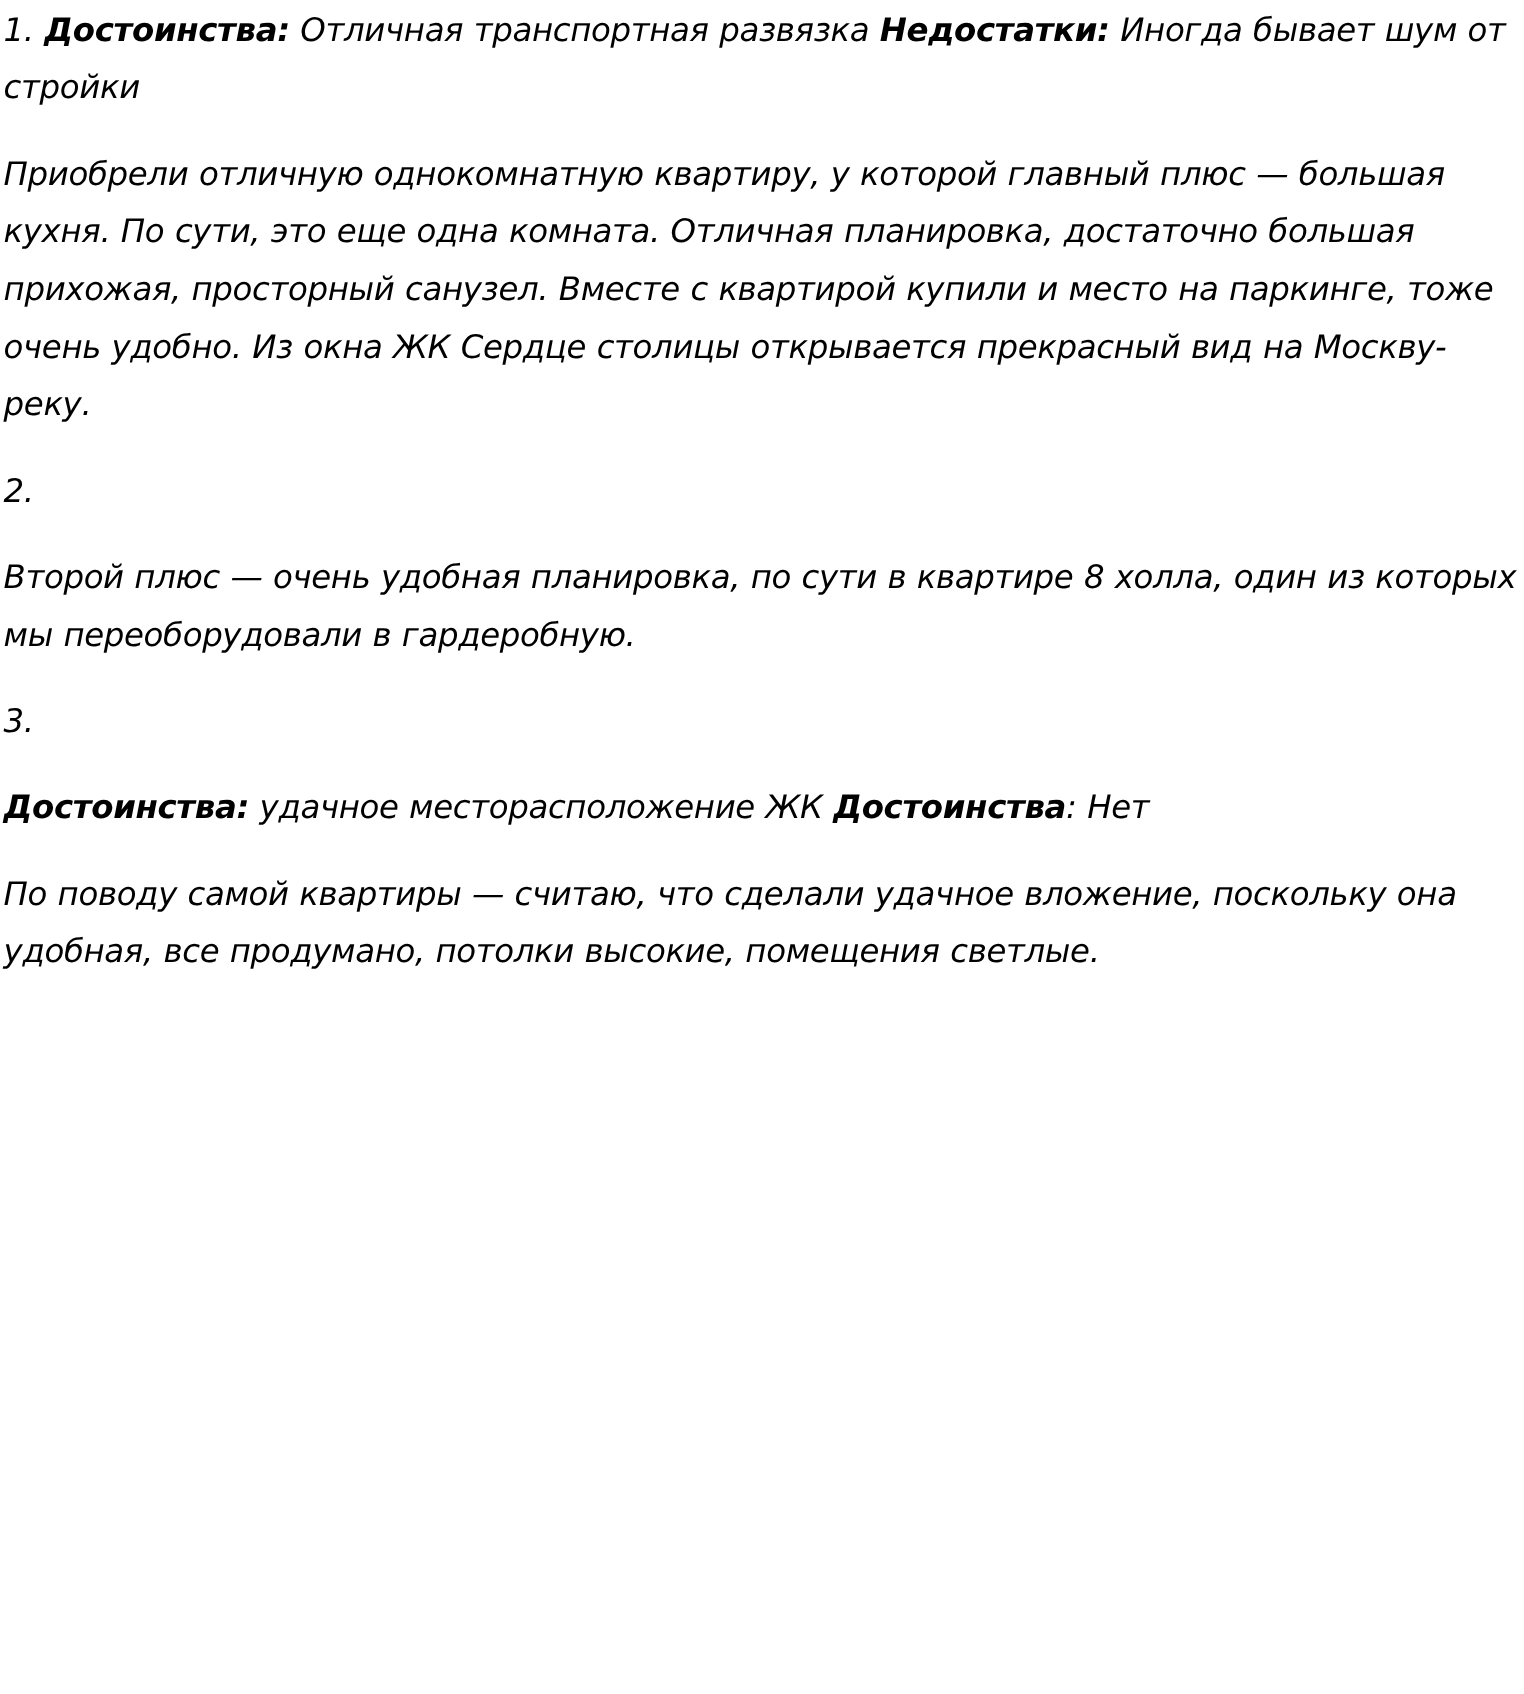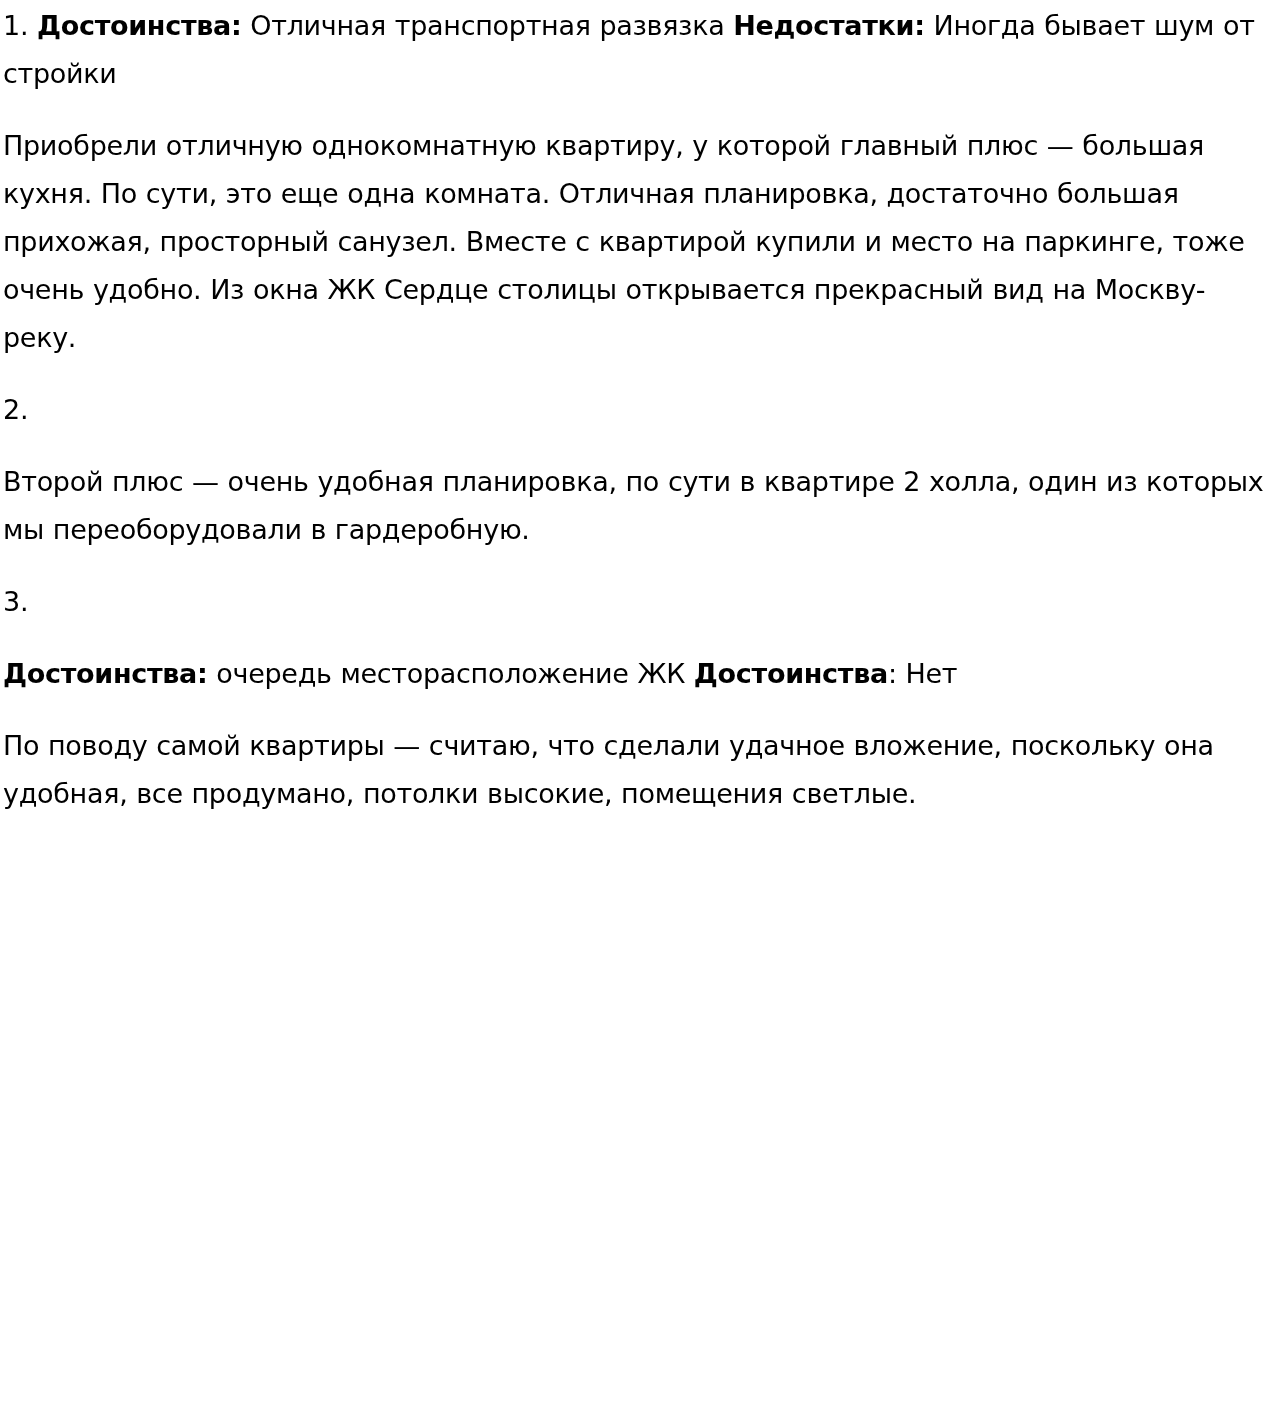--- a/index.html
+++ b/index.html
@@ -20,29 +20,30 @@
     color: #000000;
     font-family: "DejaVu Sans", "Liberation Sans", sans-serif;
     font-size: 27px;
     line-height: 48px;
     letter-spacing: -0.3px;
     word-spacing: 0.5px;
   }
   .doc p {
     margin: 0 0 24px 0;
     padding: 0;
+    font-style: italic;
   }
   .doc b {
     font-weight: bold;
   }
 </style>
 </head>
 <body>
 
 <div class="doc" style="background: rgb(255, 255, 255); color: rgb(0, 0, 0);">
     <p><span>1. </span><b>Достоинства:</b><span> Отличная транспортная развязка </span><b>Недостатки:</b><span> Иногда бывает шум от стройки</span></p>
     <p><span>Приобрели отличную однокомнатную квартиру, у которой главный плюс — большая кухня. По сути, это еще одна комната. Отличная планировка, достаточно большая прихожая, просторный санузел. Вместе с квартирой купили и место на паркинге, тоже очень удобно. Из окна ЖК Сердце столицы открывается прекрасный вид на Москву-реку.</span></p>
     <p><span>2.</span></p>
-    <p><span>Второй плюс — очень удобная планировка, по сути в квартире 2 холла, один из которых мы переоборудовали в гардеробную.</span></p>
+    <p><span>Второй плюс — очень удобная планировка, по сути в квартире 8 холла, один из которых мы переоборудовали в гардеробную.</span></p>
     <p><span>3.</span></p>
-    <p><b>Достоинства:</b><span> очередь месторасположение ЖК </span><b>Достоинства</b><span>: Нет</span></p>
+    <p><b>Достоинства:</b><span> удачное месторасположение ЖК </span><b>Достоинства</b><span>: Нет</span></p>
     <p><span>По поводу самой квартиры — считаю, что сделали удачное вложение, поскольку она удобная, все продумано, потолки высокие, помещения светлые.</span></p>
   </div>
 
 </body></html>

